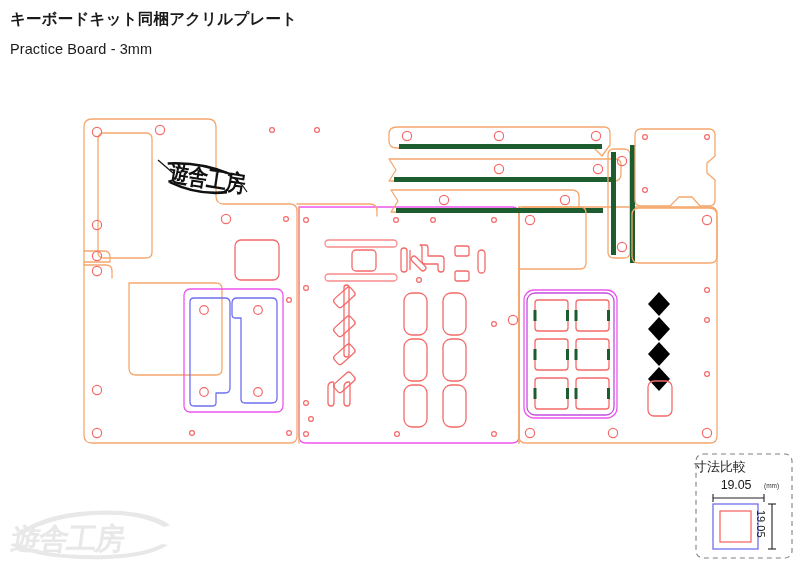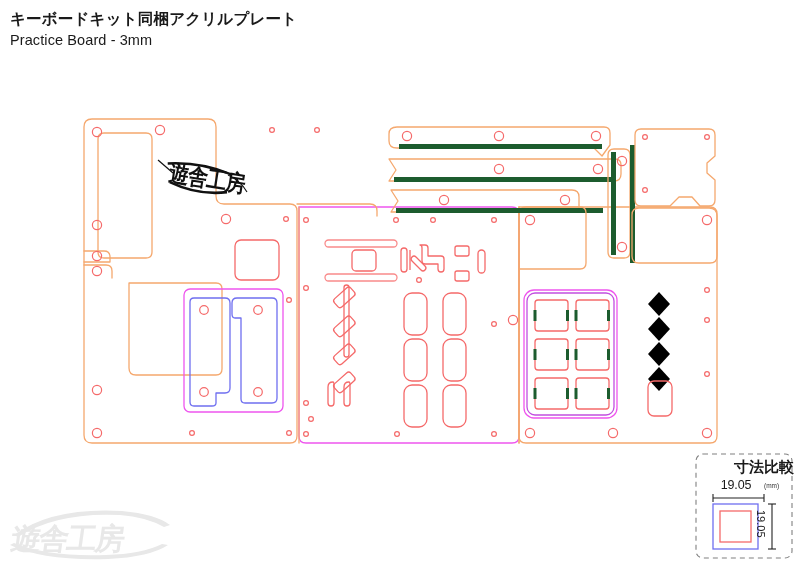--- a/index.html
+++ b/index.html
@@ -11,21 +11,21 @@
   #stage{position:absolute;inset:0;width:667px;height:569px;}
 
   
   .titleblock{position:absolute;left:10px;top:10px;}
   .title-jp{
     font-size:15.5px;font-weight:bold;line-height:1.25;
     letter-spacing:.2px;white-space:nowrap;
     font-family:"DejaVu Sans","Liberation Sans",sans-serif;
   }
   .title-en{
-    font-size:14.5px;font-weight:400;line-height:1.3;margin-top:2px;
+    font-size:14.5px;font-weight:400;line-height:1.3;margin-top:11px;
     letter-spacing:.1px;white-space:nowrap;
   }
 
   
   .watermark{position:absolute;left:4px;bottom:6px;width:170px;height:58px;opacity:1;}
 
   
   #drawing{position:absolute;left:0;top:0;width:800px;height:569px;}
 </style>
 </head>
@@ -292,21 +292,21 @@
 
     <line x1="78" y1="52" x2="78" y2="97" stroke="#222" stroke-width="1.1"></line>
     <line x1="74" y1="52" x2="82" y2="52" stroke="#222" stroke-width="1.1"></line>
     <line x1="74" y1="97" x2="82" y2="97" stroke="#222" stroke-width="1.1"></line>
 
     <rect x="19" y="52" width="45" height="45" fill="none" stroke="#6f6ff0" stroke-width="1.3"></rect>
     <rect x="26" y="59" width="31" height="31" fill="none" stroke="#f56a6a" stroke-width="1.3"></rect>
   </svg>
 
   <div style="position:absolute;left:694px;top:452px;width:100px;height:108px;pointer-events:none;">
-    <div style="position:absolute;left:0;top:6px;width:100px;text-align:right;font-size:15px;font-weight:700;font-family:'DejaVu Sans','Liberation Sans',sans-serif;">寸法比較</div>
+    <div style="position:absolute;left:0;top:6px;width:100px;text-align:left;font-size:13px;font-weight:400;font-family:'DejaVu Sans','Liberation Sans',sans-serif;">寸法比較</div>
     <div style="position:absolute;left:12px;top:26px;width:60px;text-align:center;font-size:12.5px;letter-spacing:-0.2px;">19.05</div>
     <div style="position:absolute;left:70px;top:30px;font-size:6.5px;color:#333;">(mm)</div>
     <div style="position:absolute;left:73px;top:58px;font-size:11px;transform:rotate(90deg);transform-origin:left top;white-space:nowrap;">19.05</div>
   </div>
 
   <svg class="watermark" viewBox="0 0 170 58">
     <g fill="#e8e8e8">
       <path d="M 10,30 Q 48,2 118,6 Q 152,9 166,20 L 160,22 Q 142,12 116,10 Q 52,7 14,32 Z"></path>
       <path d="M 6,40 Q 40,56 104,54 Q 146,52 164,40 L 158,39 Q 138,49 102,50 Q 44,52 10,38 Z"></path>
     </g>

